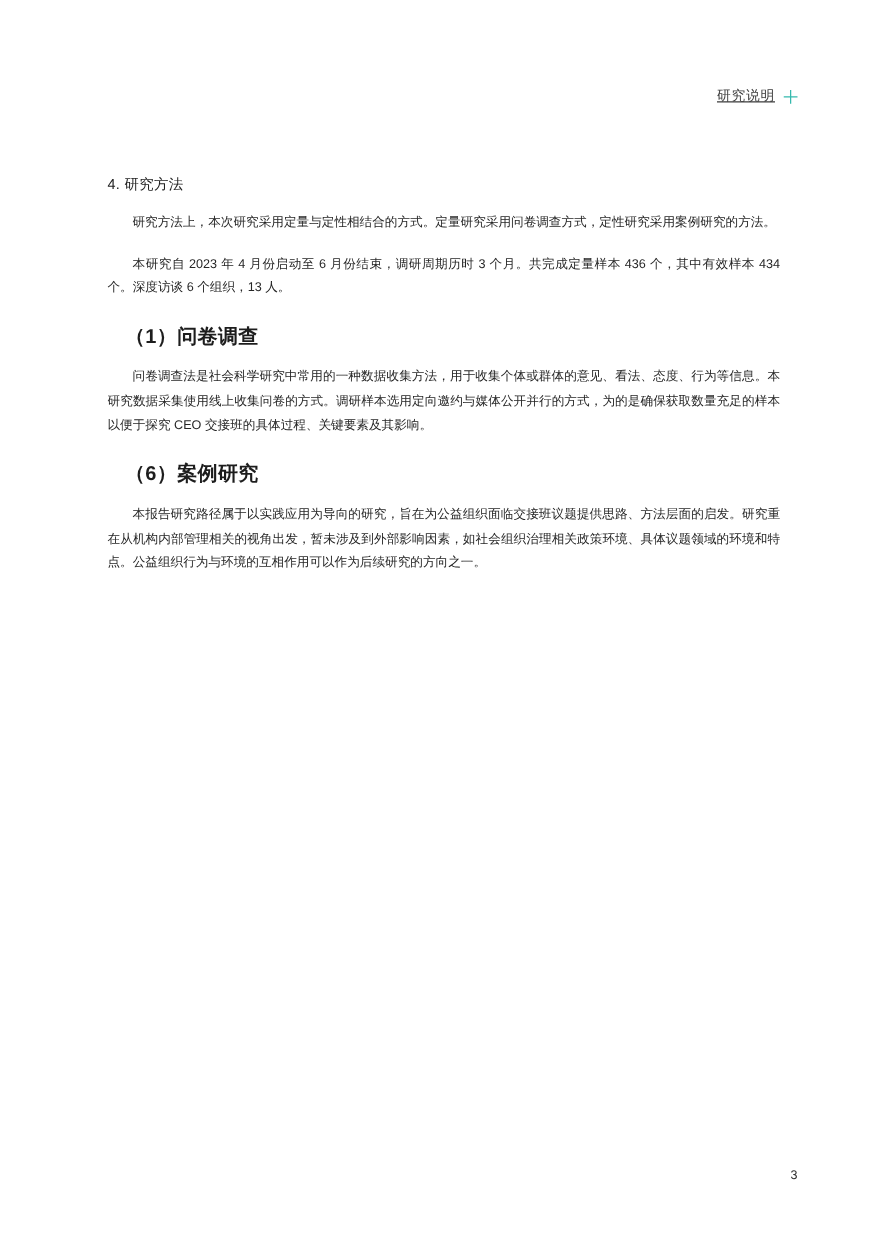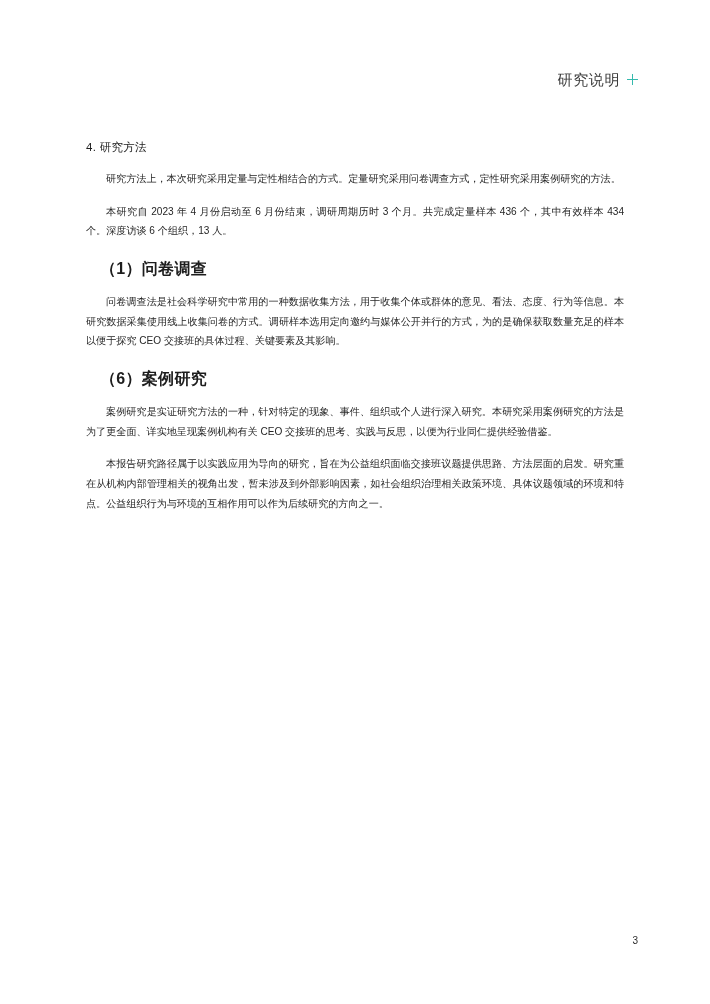--- a/index.html
+++ b/index.html
@@ -22,23 +22,24 @@
     box-sizing: border-box;
   }
   
   .running-head {
     position: absolute;
     top: 72px;
     right: 72px;
     display: flex;
     align-items: center;
     gap: 7px;
-    font-size: 15px;
+    font-size: 11px;
     color: #3c3c3c;
     letter-spacing: 0.6px;
+    text-decoration: underline;
   }
   .running-head .label {
     line-height: 1;
   }
   .head-mark {
     display: inline-block;
     width: 11px;
     height: 11px;
     position: relative;
   }
@@ -128,21 +129,20 @@
 
     <div class="block">
       <h2 class="section-heading">4. 研究方法</h2>
       <p class="para">研究方法上，本次研究采用定量与定性相结合的方式。定量研究采用问卷调查方式，定性研究采用案例研究的方法。</p>
       <p class="para last-in-block">本研究自 2023 年 4 月份启动至 6 月份结束，调研周期历时 3 个月。共完成定量样本 436 个，其中有效样本 434 个。深度访谈 6 个组织，13 人。</p>
 
       <h3 class="sub-heading">（1）问卷调查</h3>
       <p class="para last-in-block">问卷调查法是社会科学研究中常用的一种数据收集方法，用于收集个体或群体的意见、看法、态度、行为等信息。本研究数据采集使用线上收集问卷的方式。调研样本选用定向邀约与媒体公开并行的方式，为的是确保获取数量充足的样本以便于探究 CEO 交接班的具体过程、关键要素及其影响。</p>
 
       <h3 class="sub-heading">（6）案例研究</h3>
-      <p class="para">案例研究是实证研究方法的一种，针对特定的现象、事件、组织或个人进行深入研究。本研究采用案例研究的方法是为了更全面、详实地呈现案例机构有关 CEO 交接班的思考、实践与反思，以便为行业同仁提供经验借鉴。</p>
     </div>
 
     <div class="block">
       <p class="para">本报告研究路径属于以实践应用为导向的研究，旨在为公益组织面临交接班议题提供思路、方法层面的启发。研究重在从机构内部管理相关的视角出发，暂未涉及到外部影响因素，如社会组织治理相关政策环境、具体议题领域的环境和特点。公益组织行为与环境的互相作用可以作为后续研究的方向之一。</p>
     </div>
 
   </div>
 
   <div class="page-number">3</div>
 

